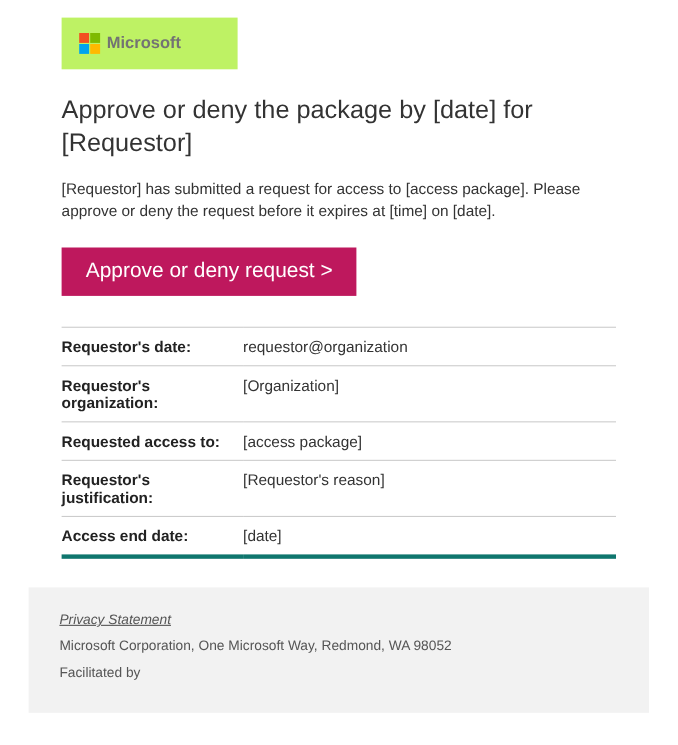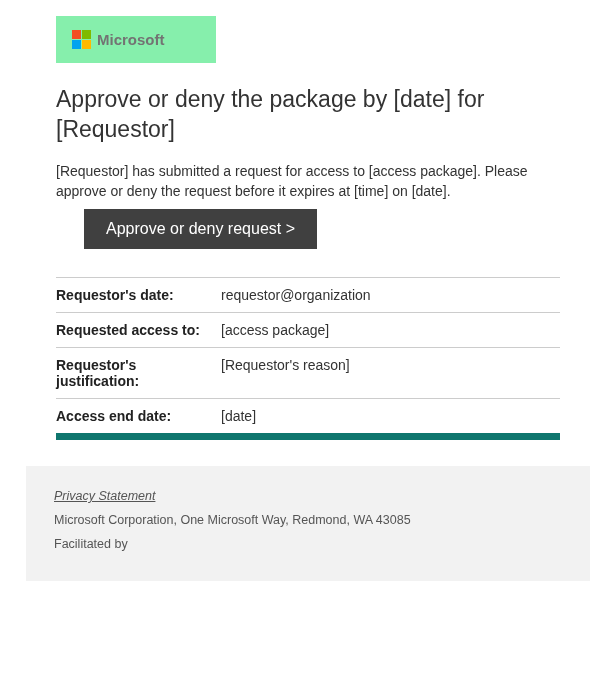--- a/index.html
+++ b/index.html
@@ -11,21 +11,21 @@
       font-family: "Segoe UI", -apple-system, BlinkMacSystemFont, sans-serif;
       background: #fff;
       color: #333;
       width: 616px;
       height: 677px;
     }
     .container {
       padding: 16px 56px 0 56px;
     }
     .header-bar {
-      background: #86efac;
+      background: #bef264;
       padding: 14px 16px;
       margin-bottom: 22px;
       display: inline-block;
       width: 160px;
     }
     .ms-logo {
       display: flex;
       align-items: center;
       gap: 6px;
     }
@@ -48,43 +48,42 @@
       font-size: 23px;
       font-weight: 400;
       color: #333;
       line-height: 1.3;
       margin-bottom: 16px;
     }
     .body-text {
       font-size: 14px;
       color: #333;
       line-height: 1.45;
-      margin-bottom: 8px;
+      margin-bottom: 24px;
     }
     .cta-button {
       display: inline-block;
-      background: #404040;
+      background: #be185d;
       color: #fff;
-      font-size: 16px;
+      font-size: 19px;
       padding: 11px 22px;
       border: none;
       cursor: pointer;
       font-family: inherit;
       margin-bottom: 28px;
-      margin-left: 28px;
     }
     .details-table {
       width: 100%;
       border-collapse: collapse;
     }
     .details-table tr {
       border-top: 1px solid #ccc;
     }
     .details-table tr:last-child {
-      border-bottom: 7px solid #0f766e;
+      border-bottom: 4px solid #0f766e;
     }
     .details-table td {
       padding: 9px 0;
       font-size: 14px;
       vertical-align: top;
     }
     .details-table td.label {
       font-weight: 600;
       width: 165px;
       color: #222;
@@ -140,33 +139,37 @@
 
   <button class="cta-button">Approve or deny request &gt;</button>
 
   <table class="details-table">
     <tbody>
     <tr>
       <td class="label">Requestor's date:</td>
       <td class="value">requestor@organization</td>
     </tr>
     <tr>
+      <td class="label">Requestor's organization:</td>
+      <td class="value">[Organization]</td>
+    </tr>
+    <tr>
       <td class="label">Requested access to:</td>
       <td class="value">[access package]</td>
     </tr>
     <tr>
       <td class="label">Requestor's justification:</td>
       <td class="value">[Requestor's reason]</td>
     </tr>
     <tr>
       <td class="label">Access end date:</td>
       <td class="value">[date]</td>
     </tr>
   </tbody>
     </table>
 </div>
 
 <div class="footer">
   <a class="footer-link">Privacy Statement</a>
-  <div class="footer-address">Microsoft Corporation, One Microsoft Way, Redmond, WA 43085</div>
+  <div class="footer-address">Microsoft Corporation, One Microsoft Way, Redmond, WA 98052</div>
   <div class="footer-facilitated">Facilitated by</div>
   
 </div>
 
 </body></html>

